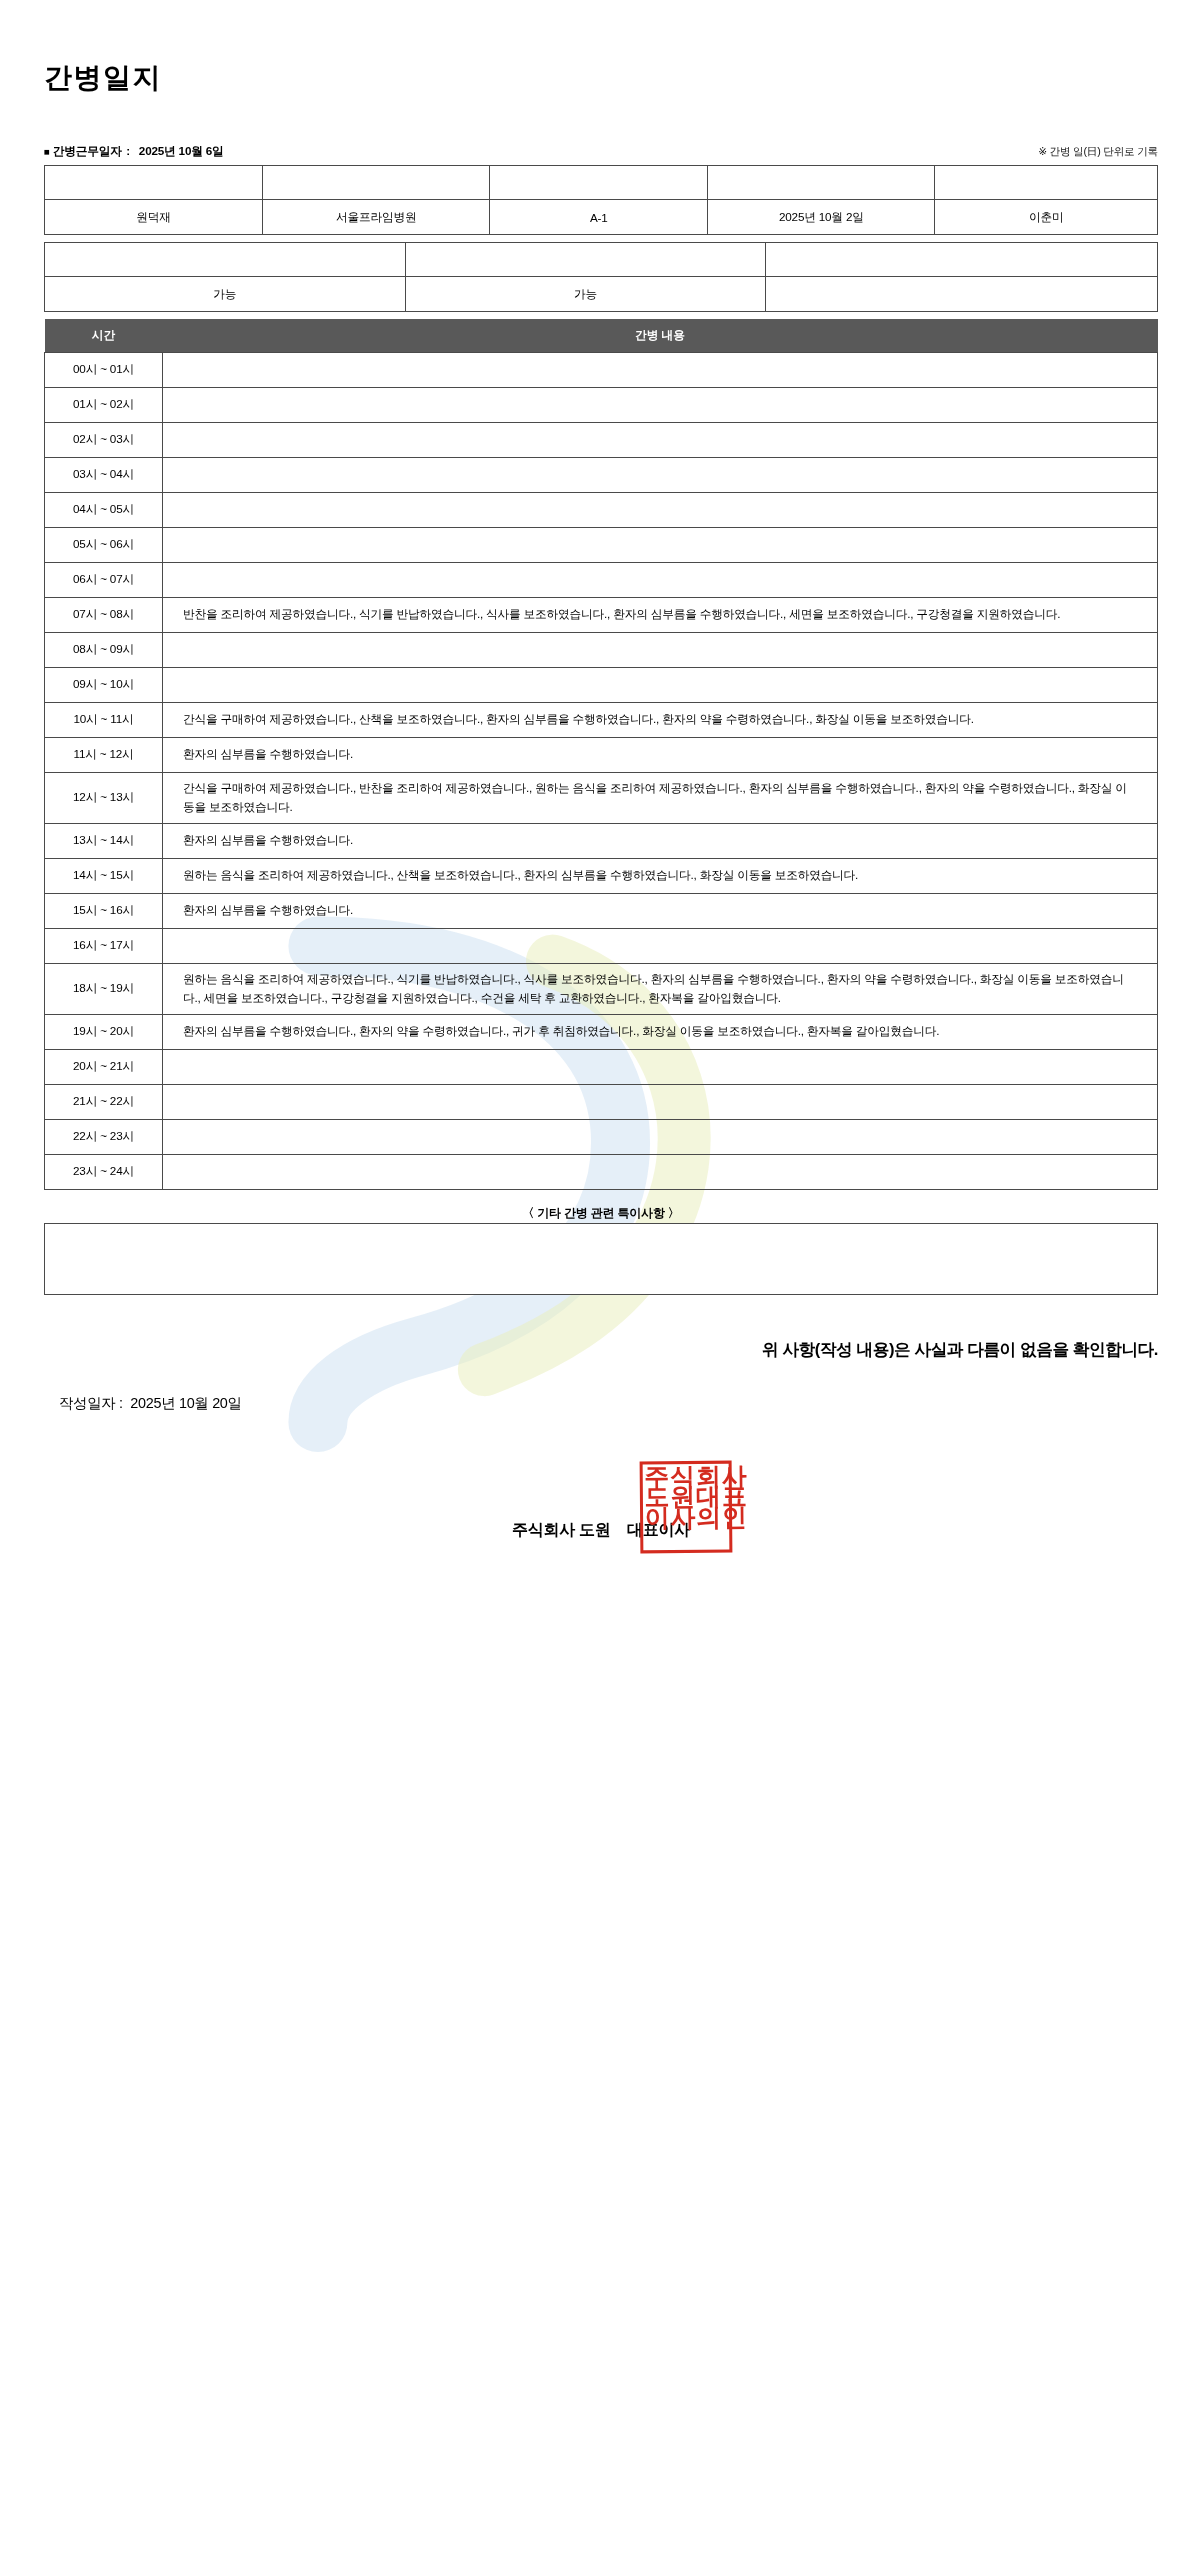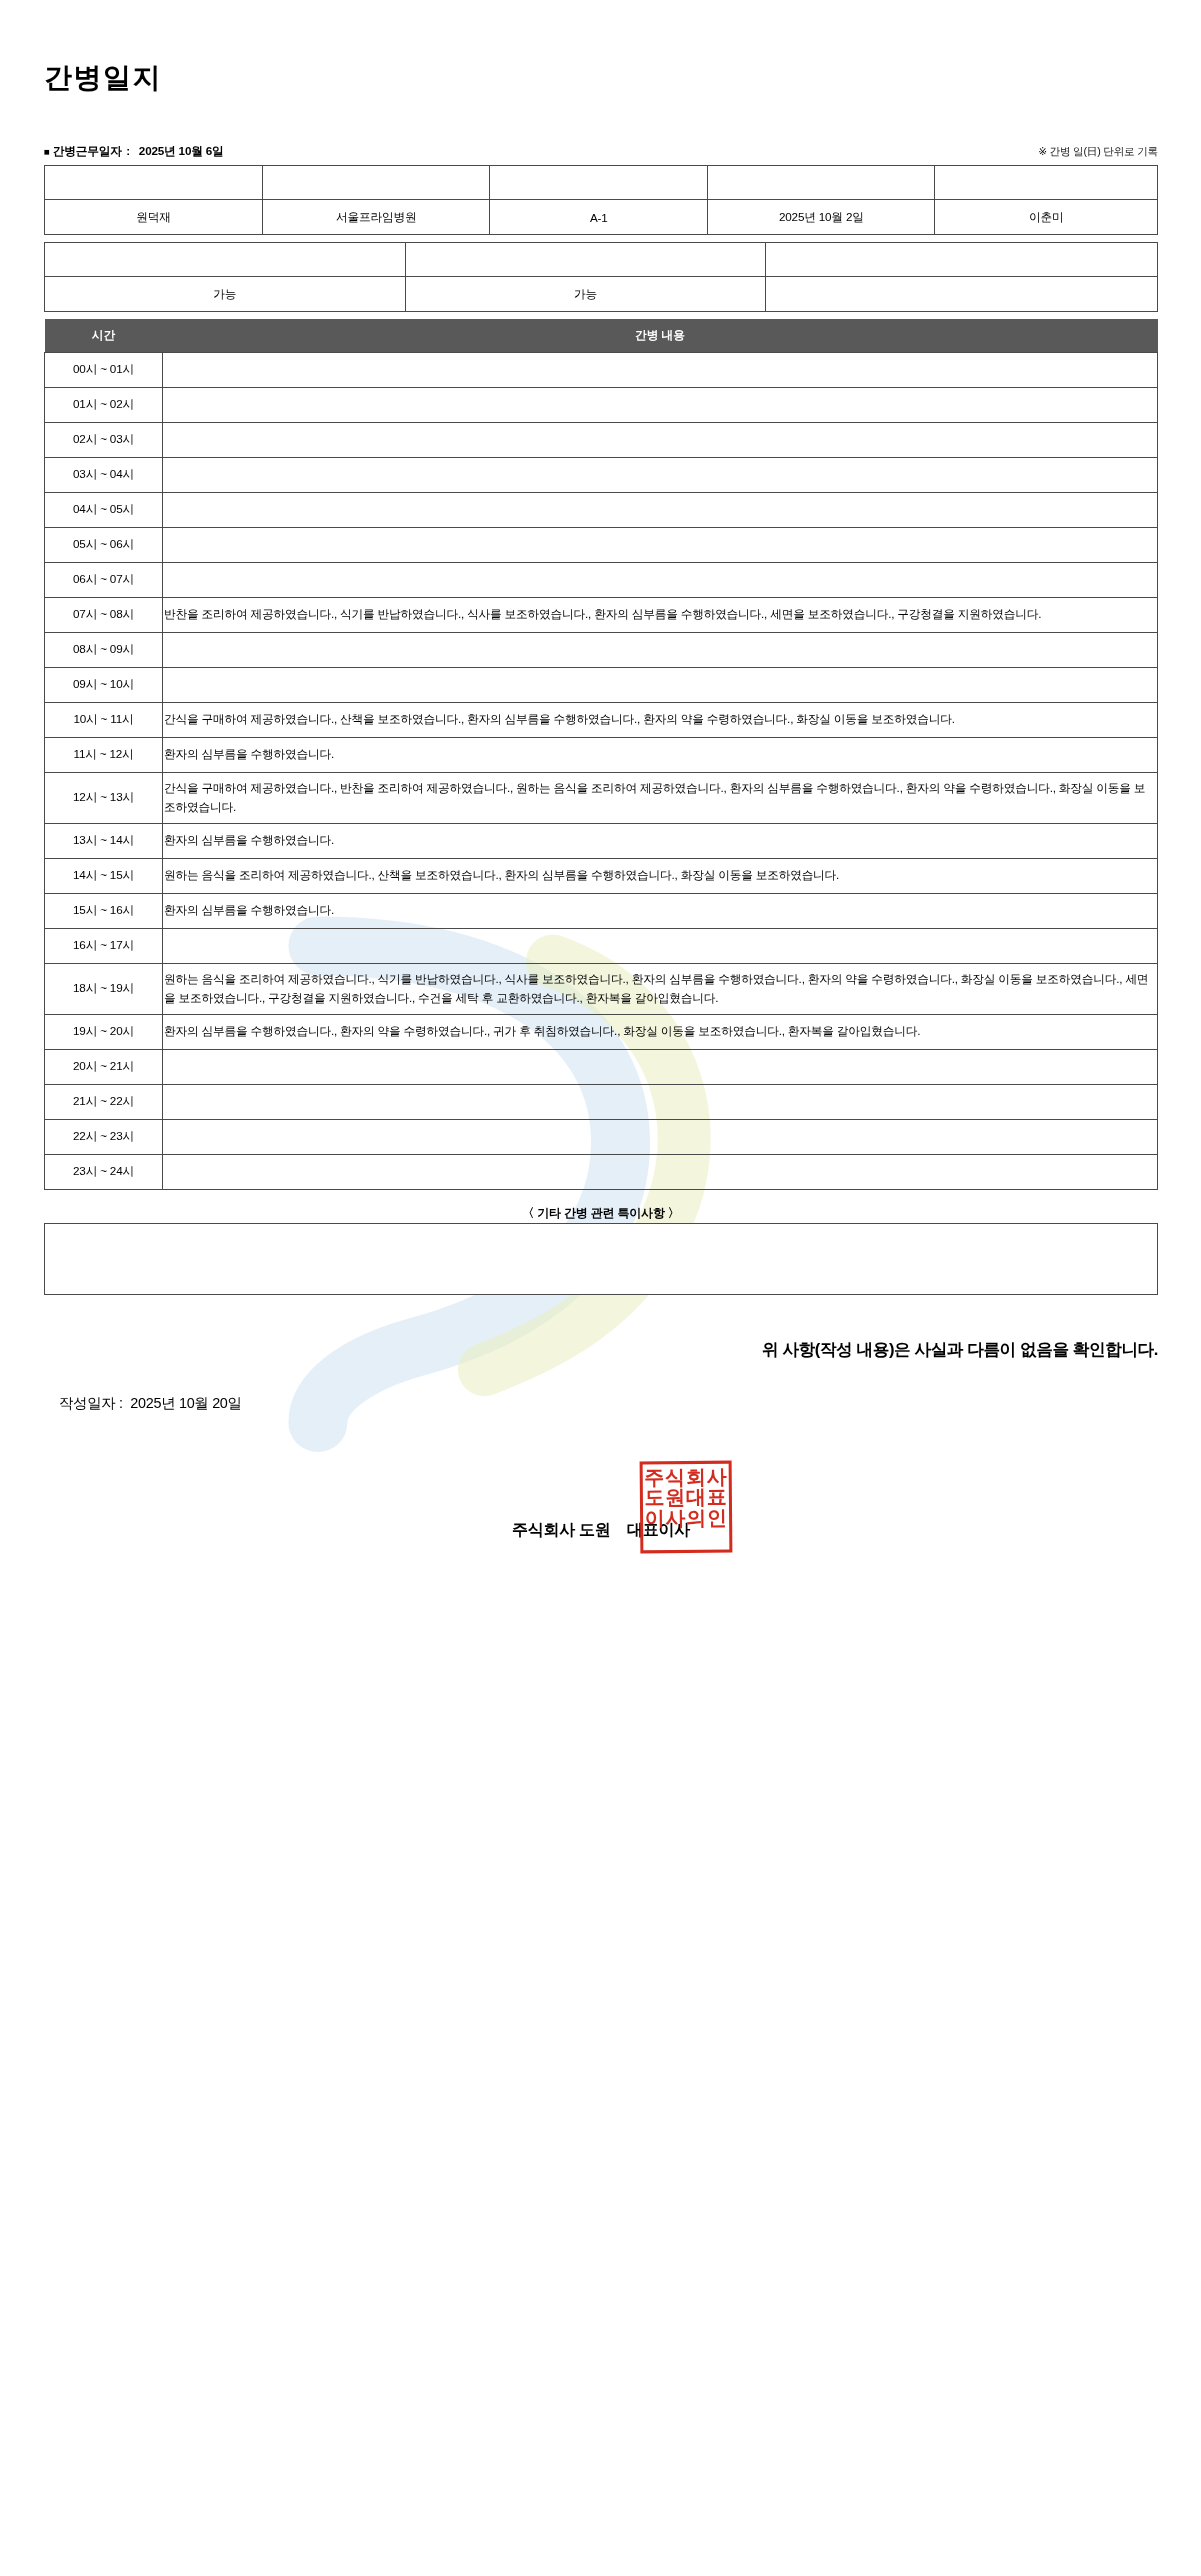--- a/index.html
+++ b/index.html
@@ -99,21 +99,21 @@
   td.time {
     width: 117px;
     text-align: center;
     vertical-align: middle;
     height: 32px;
     background: rgba(255,255,255,0.0);
   }
   td.desc {
     text-align: left;
     vertical-align: middle;
-    padding: 6px 1px;
+    padding: 6px 20px;
     line-height: 1.62;
     background: rgba(255,255,255,0.0);
   }
 
   .notes-title {
     text-align: center;
     font-size: 12px;
     font-weight: bold;
     margin-top: 15px;
     margin-bottom: 1px;
@@ -179,21 +179,21 @@
   .stamp {
     position: absolute;
     left: 53.5%;
     top: 6px;
     width: 92px;
     height: 92px;
     border: 3.8px solid #d42b1f;
     box-sizing: border-box;
     color: #d42b1f;
     font-weight: bold;
-    font-size: 20px;
+    font-size: 25px;
     line-height: 20.4px;
     letter-spacing: 0.8px;
     padding: 3px 1.5px 0 1.5px;
     text-align: center;
     font-family: "DejaVu Sans", sans-serif;
     transform: rotate(-0.5deg);
   }
   .stamp div { white-space: nowrap; }
 </style>
 </head>

